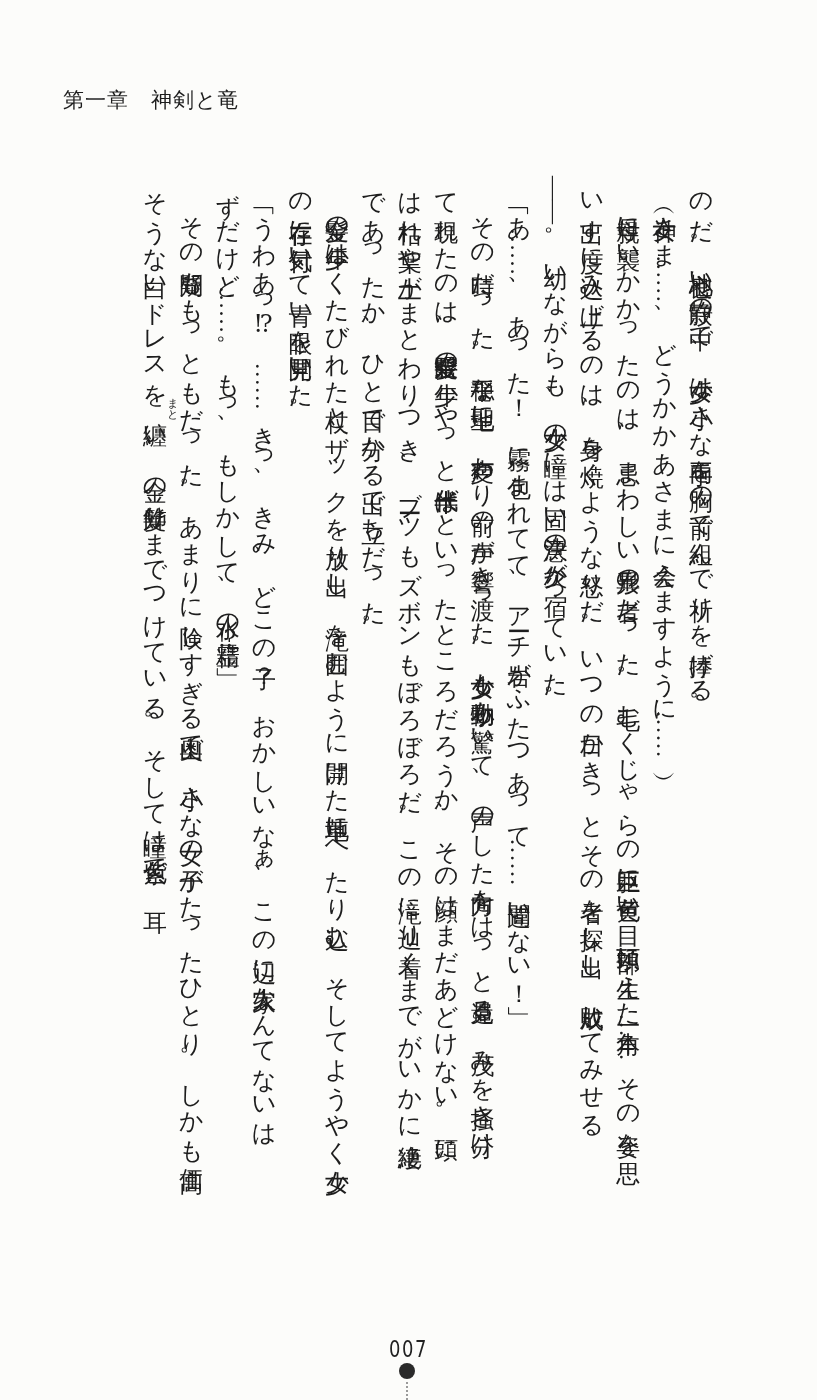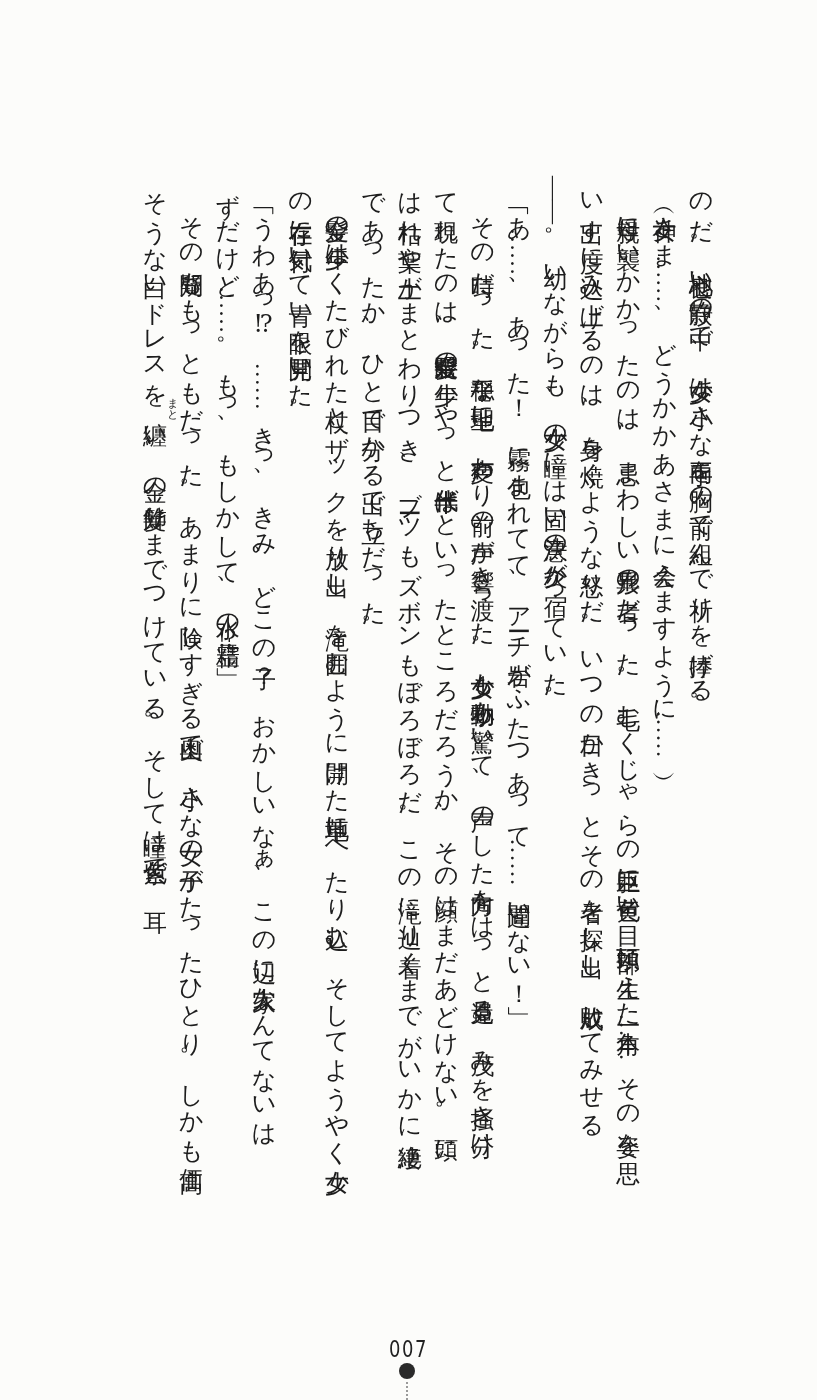--- a/index.html
+++ b/index.html
@@ -44,20 +44,21 @@
   .binding-line{
     position:absolute;left:406px;top:1382px;
     height:18px;width:0;
     border-left:2px dotted #9a9a9a;
   }
 </style>
 </head>
 <body>
 
 <div class="page">
+  <div class="running-header">第一章　神剣と竜</div>
 
   <div class="text-block">
       <p class="">のだ。心地良い静寂の中で、少女は小さな両手を胸の前で組んで祈りを捧げる。</p>
       <p class="indent">（女神さま……、どうかかあさまに会えますように……）</p>
       <p class="indent">母親に襲いかかったのは、忌まわしい異形の者だった。毛むくじゃらの巨躯に黄色い目、頭頂部に生えた一本角……その姿を思い出す度に込み上げるのは、身を焼くような怒りだ。いつの日かきっとその者を探し出し、成敗してみせる――。幼いながらも、少女の瞳には固い決意の炎が宿っていた。</p>
       <p class="indent">「あ……、あった！　霧に包まれてて、アーチ岩がふたつあって……間違いない！」</p>
       <p class="indent">その時だった。平穏な聖地に、声変わり前の声が響き渡った。少女も小動物も驚いて、声のした方向をはっと見遣る。茂みを掻き分けて現れたのは、金髪碧眼の少年。やっと十代半ばといったところだろうか、その顔はまだあどけない。頭には枯れ葉や土がまとわりつき、ブーツもズボンもぼろぼろだ。この滝に辿り着くまでがいかに凄絶であったか、ひと目で分かる出で立ちだった。</p>
       <p class="indent">金髪の少年はくたびれた杖とザックを放り出し、滝を囲むように開けた草地にへたり込む。そしてようやく少女の存在に気付いて青い眼を見開いた。</p>
       <p class="indent">「うわあっ⁉　……きっ、きみ、どこの子？　おかしいなぁ、この辺に人家なんてないはずだけど……。もっ、もしかして、水の精霊⁉」</p>
       <p class="indent">その疑問ももっともだった。あまりに険しすぎる山奥で、小さな女の子がたったひとり。しかも高価そうな白いドレスを<ruby>纏<rt>まと</rt></ruby>い、金の髪飾りまでつけている。そして瞳は紫色で、耳</p>

